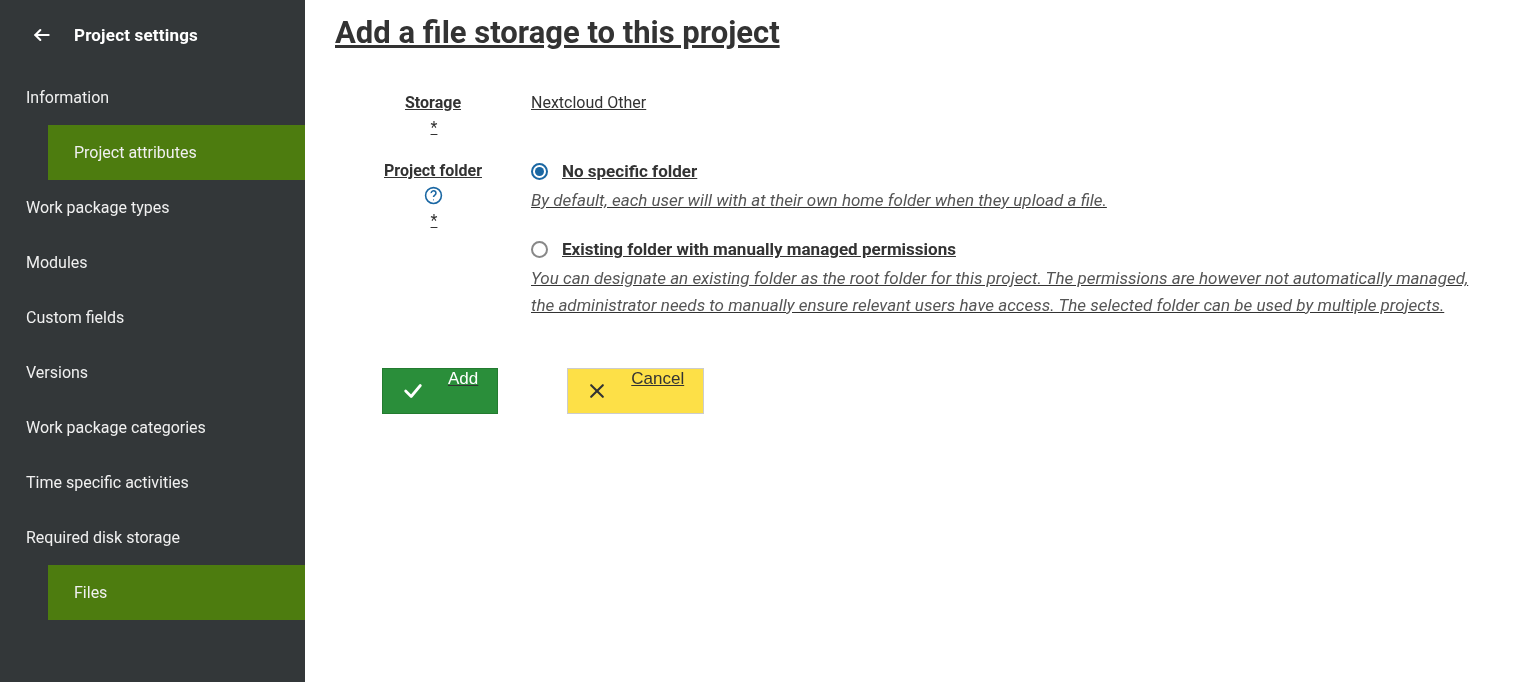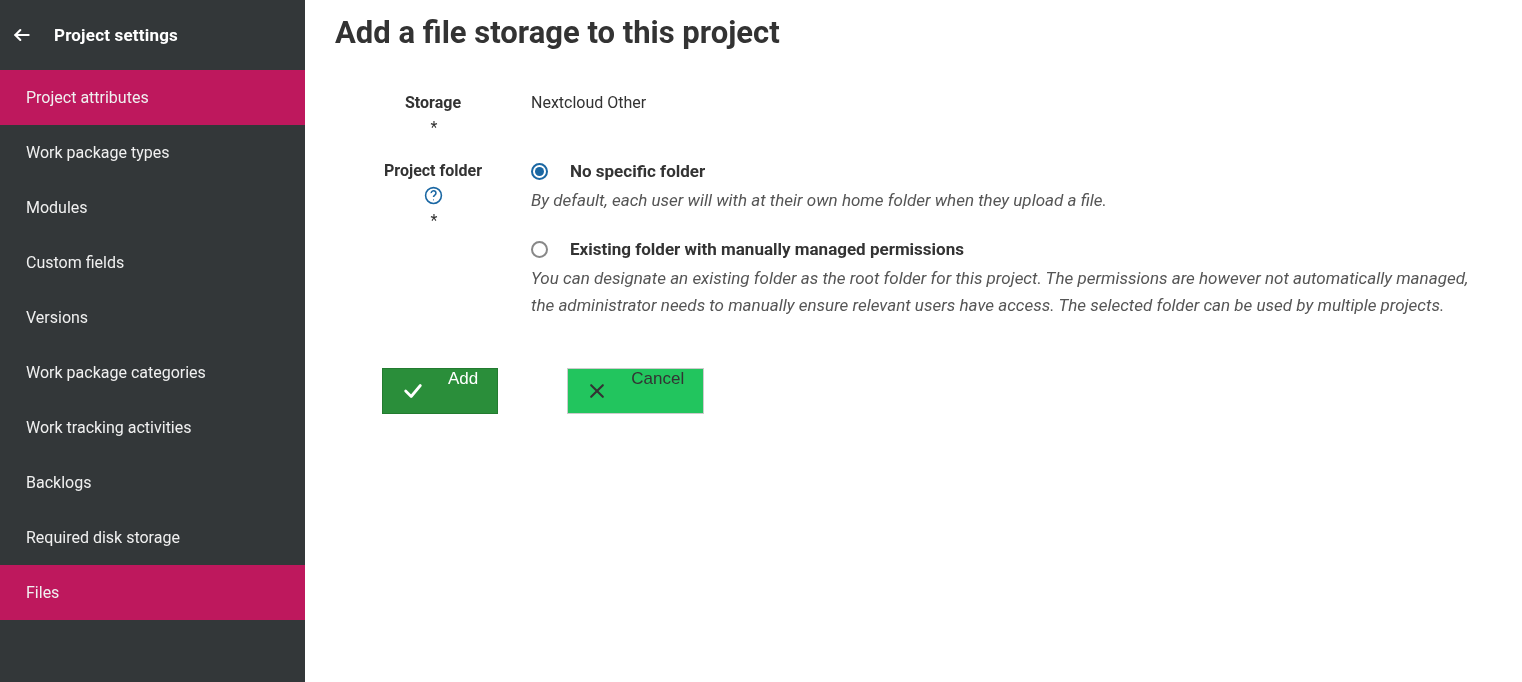--- a/index.html
+++ b/index.html
@@ -18,21 +18,21 @@
     .sidebar {
       width: 305px;
       background: #333739;
       display: flex;
       flex-direction: column;
       flex-shrink: 0;
     }
     .sidebar-header {
       display: flex;
       align-items: center;
-      padding: 0 20px 0 12px;
+      padding: 0 20px 0 32px;
       height: 70px;
       gap: 22px;
     }
     .sidebar-header .back-arrow {
       display: flex;
       align-items: center;
       justify-content: center;
       color: #fff;
     }
     .sidebar-title {
@@ -44,26 +44,28 @@
     .sidebar-item {
       padding: 0 26px;
       height: 55px;
       display: flex;
       align-items: center;
       color: #f0f0f0;
       font-size: 16px;
       cursor: pointer;
     }
     .sidebar-item.active {
-      background: #be185d;
+      background: #4d7c0f;
+      margin-left: 48px;
     }
     .main {
       flex: 1;
       padding: 14px 28px 0 30px;
       overflow: auto;
+      text-decoration: underline;
     }
     .page-title {
       font-size: 31px;
       font-weight: 700;
       color: #333;
       margin-bottom: 42px;
     }
     .form-row {
       display: flex;
       align-items: flex-start;
@@ -95,21 +97,21 @@
       flex: 1;
       font-size: 16px;
       color: #333;
     }
     .radio-option {
       margin-bottom: 26px;
     }
     .radio-line {
       display: flex;
       align-items: center;
-      gap: 22px;
+      gap: 14px;
     }
     .radio-control {
       width: 17px;
       height: 17px;
       border-radius: 50%;
       border: 2px solid #888;
       display: flex;
       align-items: center;
       justify-content: center;
       flex-shrink: 0;
@@ -150,21 +152,21 @@
       cursor: pointer;
       border: 1px solid transparent;
       margin-left: 47px;
     }
     .btn-primary {
       background: #2a8e3a;
       border-color: #237b30;
       color: #fff;
     }
     .btn-secondary {
-      background: #22c55e;
+      background: #fde047;
       border-color: #ccc;
       color: #333;
     }
     .btn .icon {
       display: flex;
       align-items: center;
     }
   </style>
 </head>
 <body>
@@ -173,43 +175,43 @@
   <div class="sidebar-header">
     <span class="back-arrow">
       <svg width="20" height="20" viewBox="0 0 24 24" fill="none" stroke="currentColor" stroke-width="2.5" stroke-linecap="round" stroke-linejoin="round">
         <line x1="20" y1="12" x2="4" y2="12"></line>
         <polyline points="10 18 4 12 10 6"></polyline>
       </svg>
     </span>
     <span class="sidebar-title">Project settings</span>
   </div>
   <nav id="sidebar-nav">
+      <div class="sidebar-item">
+        <span>Information</span>
+      </div>
       <div class="sidebar-item active">
         <span>Project attributes</span>
       </div>
       <div class="sidebar-item">
         <span>Work package types</span>
       </div>
       <div class="sidebar-item">
         <span>Modules</span>
       </div>
       <div class="sidebar-item">
         <span>Custom fields</span>
       </div>
       <div class="sidebar-item">
         <span>Versions</span>
       </div>
       <div class="sidebar-item">
         <span>Work package categories</span>
       </div>
       <div class="sidebar-item">
-        <span>Work tracking activities</span>
-      </div>
-      <div class="sidebar-item">
-        <span>Backlogs</span>
+        <span>Time specific activities</span>
       </div>
       <div class="sidebar-item">
         <span>Required disk storage</span>
       </div>
       <div class="sidebar-item active">
         <span>Files</span>
       </div>
     </nav>
 </aside>
 

